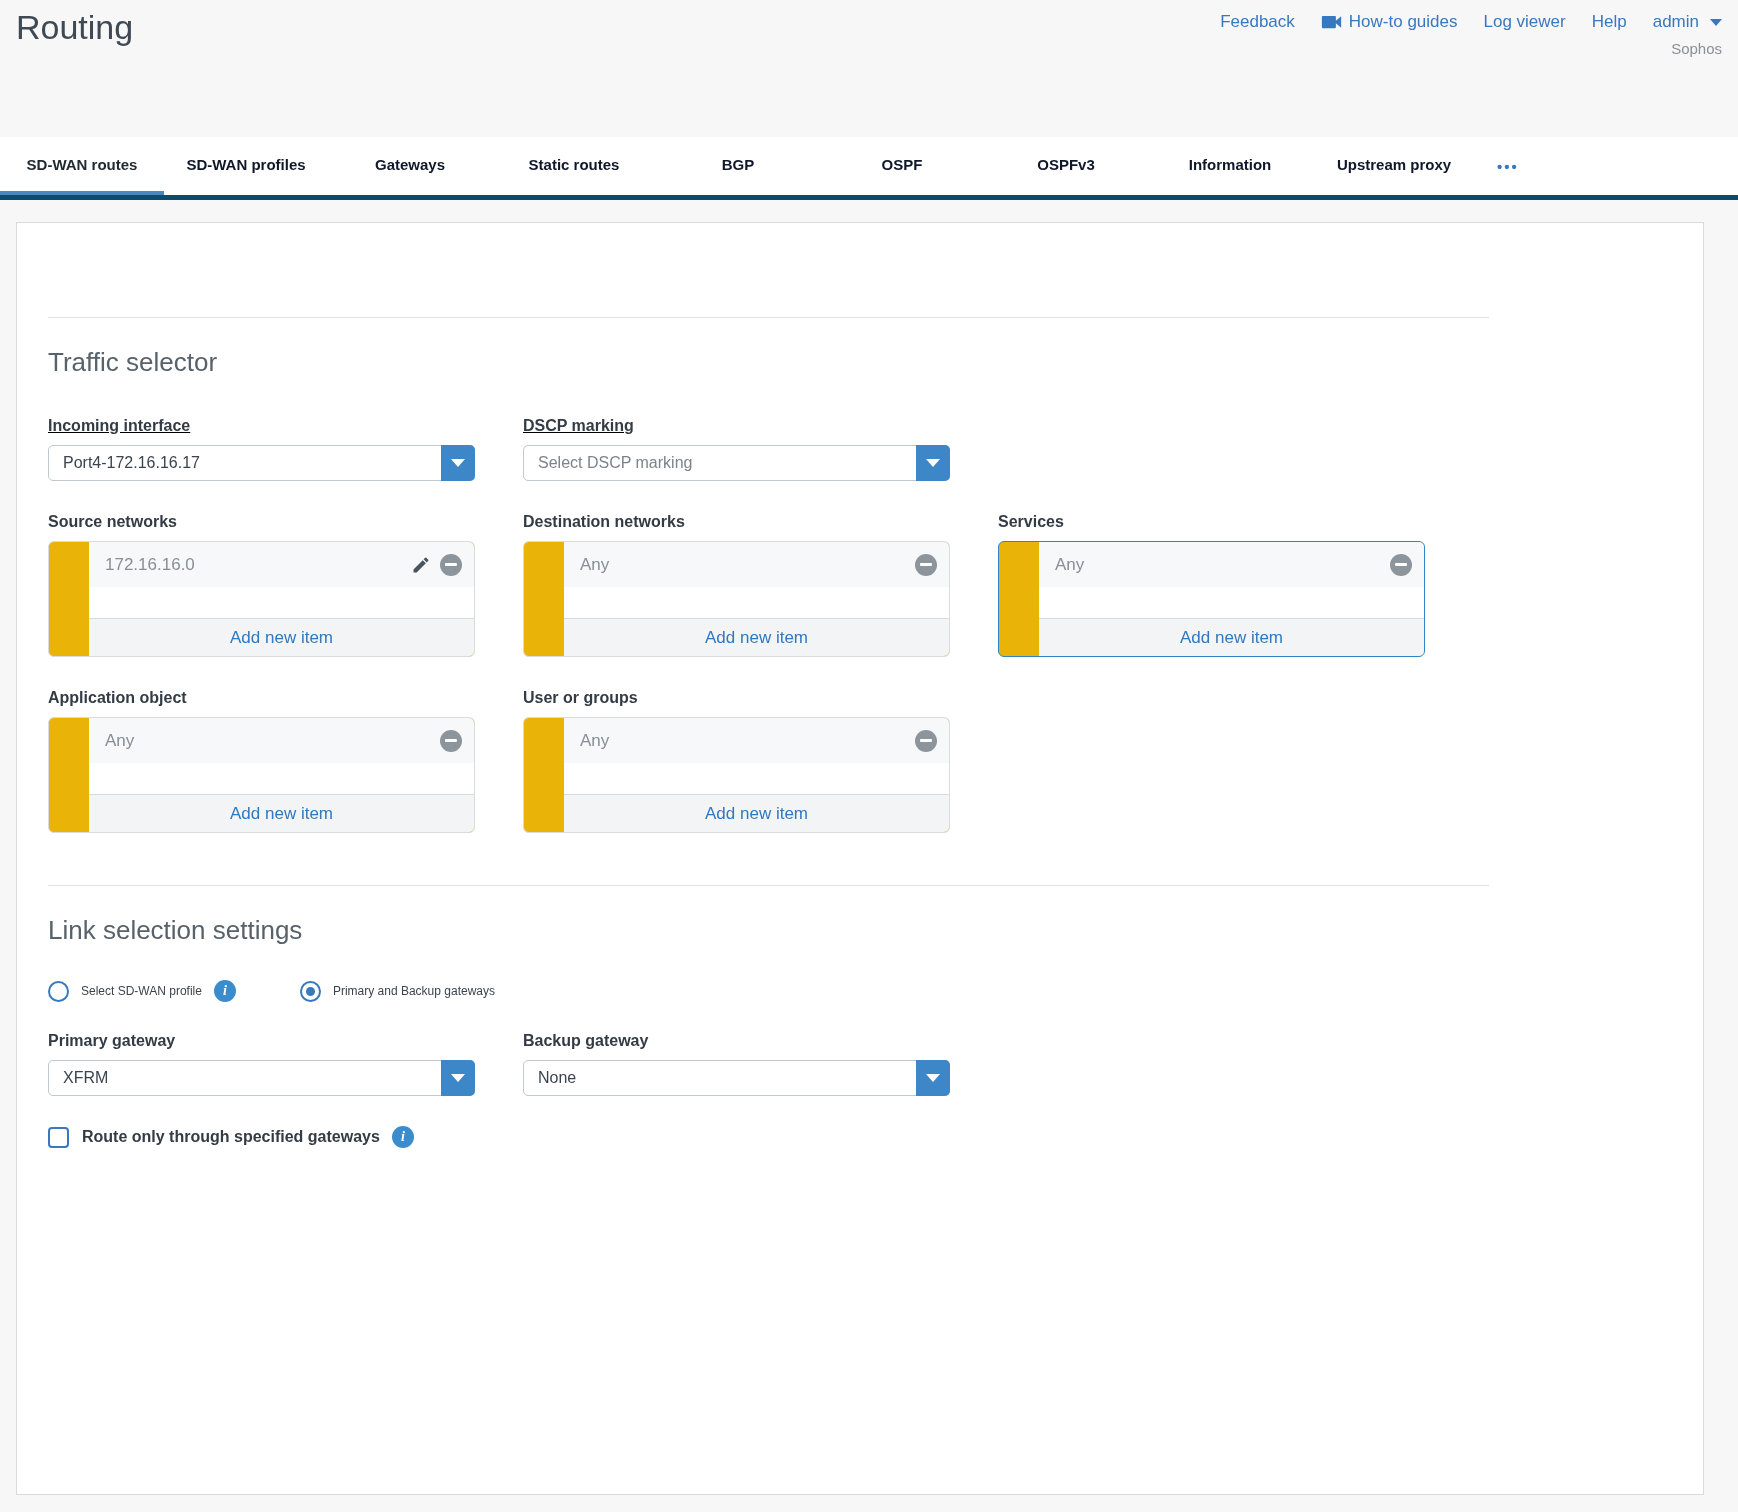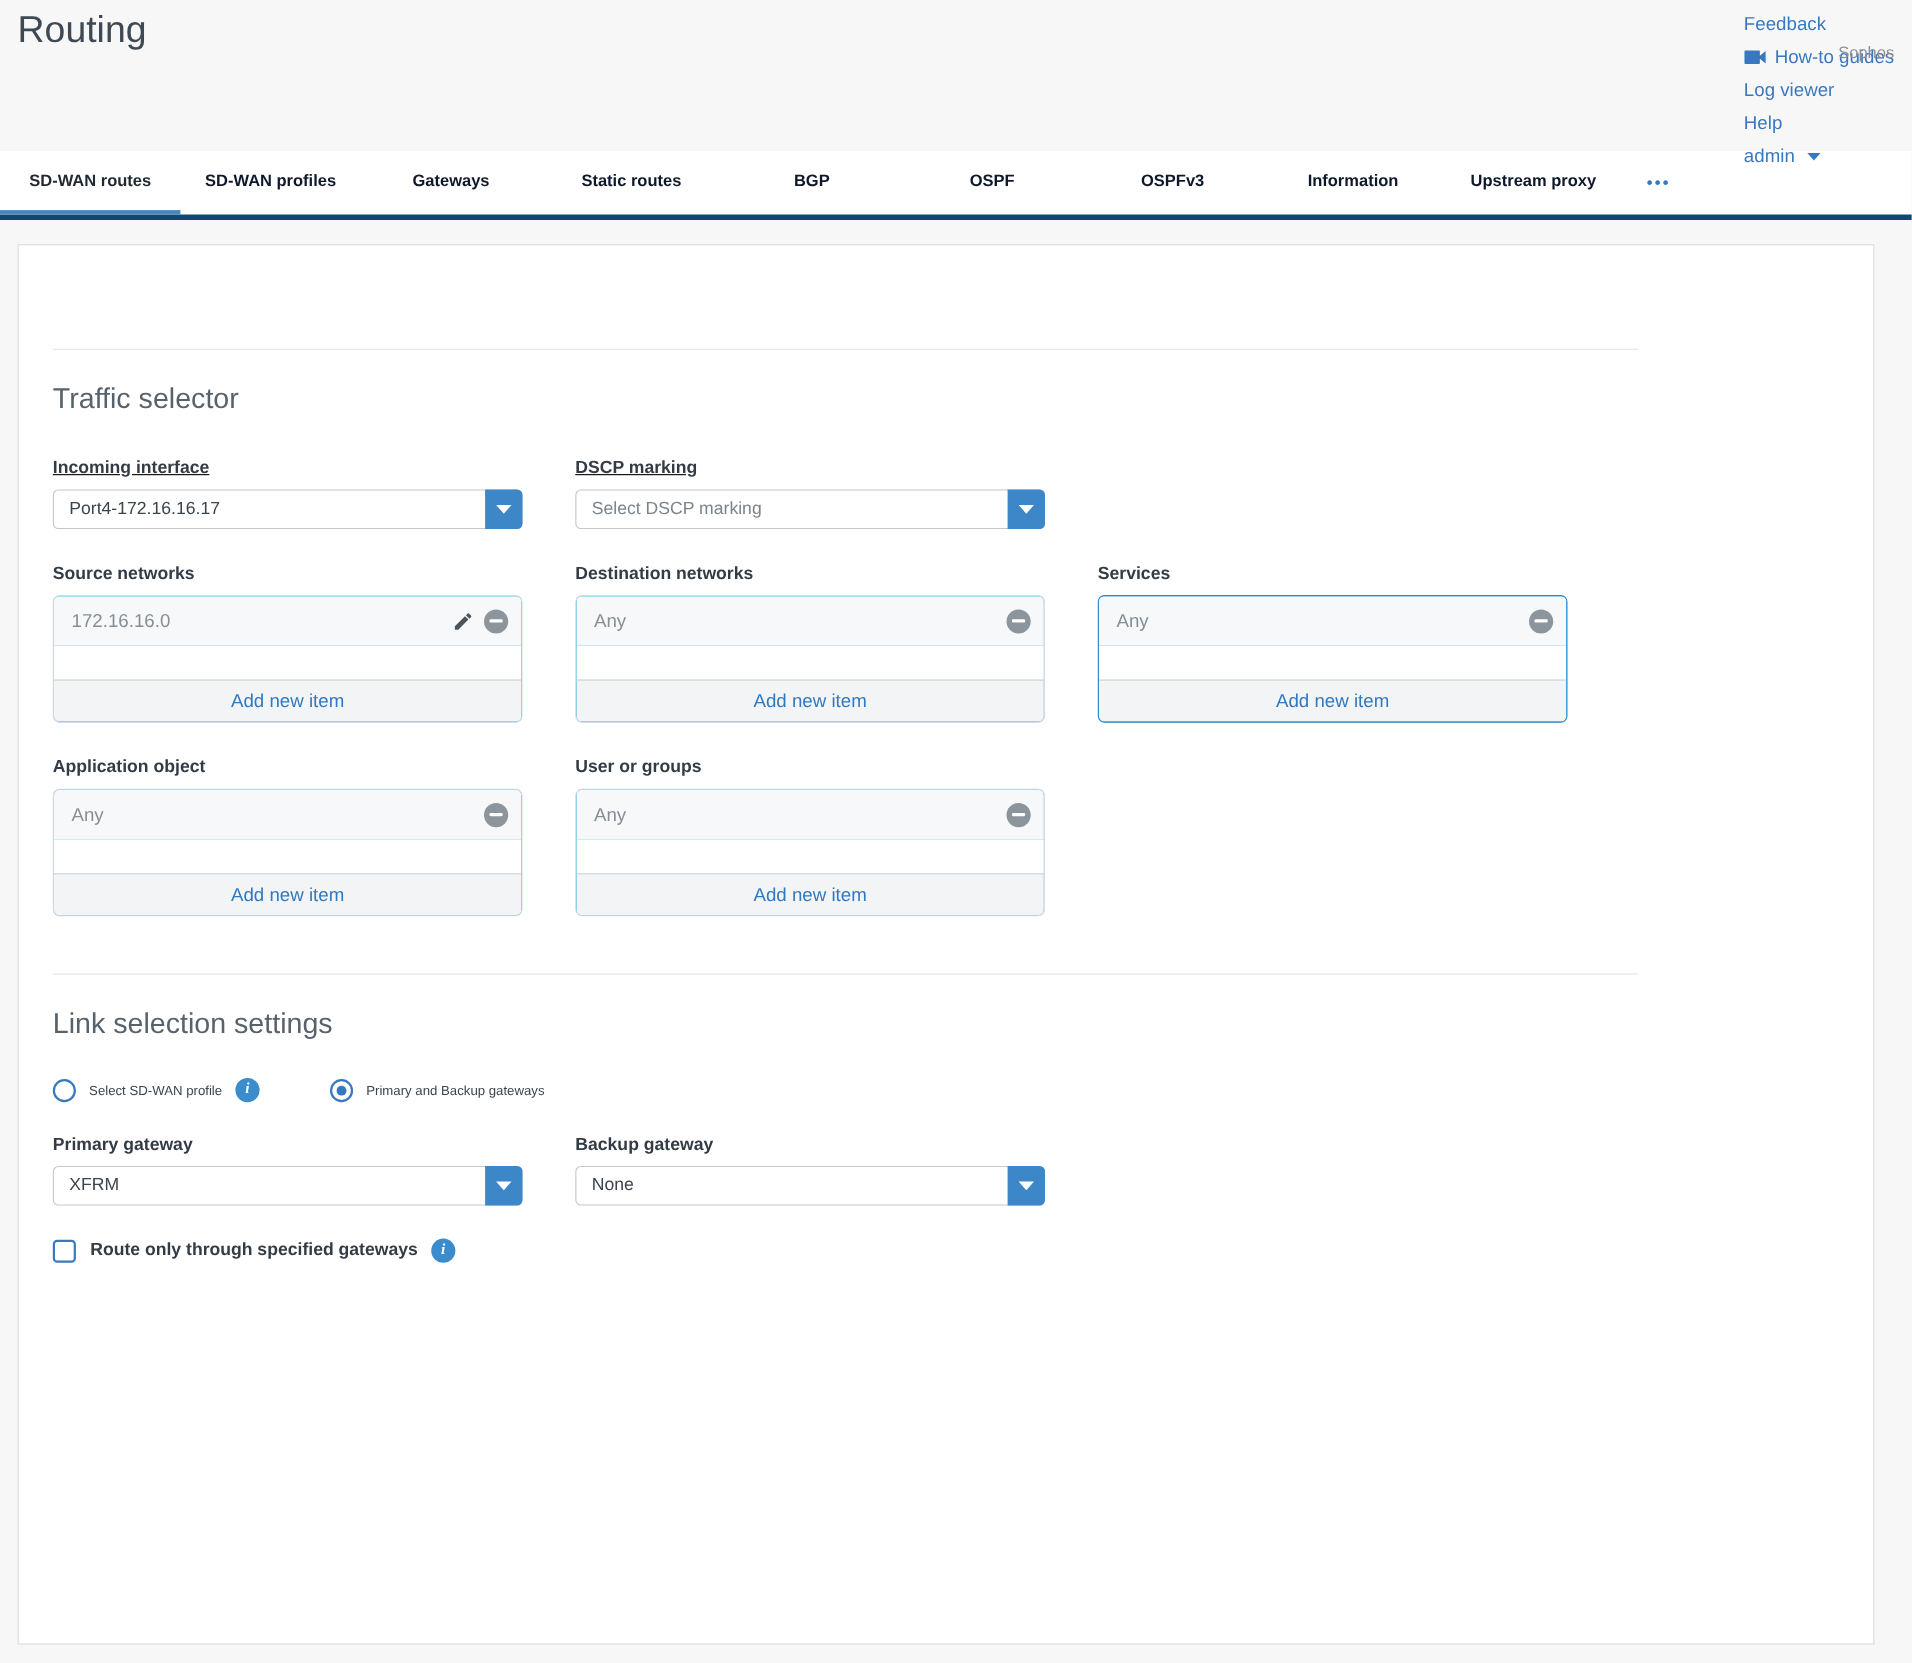--- a/index.html
+++ b/index.html
@@ -1,21 +1,21 @@
 <!DOCTYPE html>
 <html><head>
 <meta charset="utf-8">
 <style>
   * { margin:0; padding:0; box-sizing:border-box; }
   html,body { width:1738px; height:1512px; background:#f7f7f8; font-family:"Liberation Sans", sans-serif; }
 
   
   .page-header { position:relative; height:137px; background:#f7f7f8; }
   .page-title { position:absolute; left:16px; top:8px; font-size:34px; font-weight:400; color:#3f4953; }
-  .header-links { position:absolute; right:16px; top:12px; display:flex; align-items:flex-start; gap:10px;flex-direction:column; }
+  .header-links { position:absolute; right:16px; top:12px; display:flex; align-items:flex-start; gap:26px; }
   .header-link { color:#3878c0; font-size:17px; text-decoration:none; display:flex; align-items:center; gap:7px; cursor:pointer; }
   .brand { position:absolute; right:16px; top:40px; color:#8a9096; font-size:15px; }
   .caret-down { display:inline-block; width:0; height:0; border-left:6px solid transparent; border-right:6px solid transparent; border-top:7px solid #3878c0; margin-left:4px; }
 
   
   .tabbar { display:flex; height:63px; background:#ffffff; border-bottom:5px solid #0c4a6e; align-items:stretch; }
   .tab { width:164px; display:flex; align-items:center; justify-content:center; font-size:15px; font-weight:700; color:#0f172a; cursor:pointer; border-bottom:4px solid transparent; }
   .tab.active { color:#222a31; border-bottom-color:#4a86c0; }
   .tab-more { width:64px; display:flex; align-items:center; justify-content:center; color:#3878c0; font-size:15px; font-weight:700; letter-spacing:2px; cursor:pointer; }
 
@@ -42,21 +42,21 @@
   .label-mt3 { margin-top:30px; }
 
   
   .dropdown { position:relative; width:427px; height:36px; border:1px solid #c3c8cc; border-radius:5px; background:#fff; font-size:16px; color:#3b444d; line-height:34px; padding-left:14px; cursor:pointer; }
   .dropdown .placeholder { color:#7c848b; }
   .dd-btn { position:absolute; top:-1px; right:-1px; width:34px; height:36px; background:#3d87c8; border-radius:0 5px 5px 0; display:flex; align-items:center; justify-content:center; cursor:pointer; }
   .dd-btn .tri { width:0; height:0; border-left:7px solid transparent; border-right:7px solid transparent; border-top:8px solid #ffffff; }
 
   
   .boxes-row { display:flex; gap:48px; margin-top:10px; }
-  .list-box { width:427px; height:116px; border:1px solid #d9dcde; border-radius:6px; background:#0ea5e9; display:flex; flex-direction:column; overflow:hidden; }
+  .list-box { width:427px; height:116px; border:1px solid #d9dcde; border-radius:6px; background:#eab308; display:flex; flex-direction:column; overflow:hidden;padding-left:40px; }
   .list-box.focused { border:1.5px solid #2e86c6; }
   .lb-item { height:45px; background:#f7f8f9; display:flex; align-items:center; padding:0 12px 0 16px; }
   .lb-item-text { font-size:17px; color:#878f96; flex:1; }
   .lb-fill { flex:1; background:#fff; }
   .lb-footer { height:38px; background:#f2f4f5; border-top:1px solid #d9dcde; display:flex; align-items:center; justify-content:center; font-size:17px; color:#3079c0; cursor:pointer; }
 
   .minus-icon { position:relative; width:22px; height:22px; border-radius:50%; background:#8d959c; flex:none; cursor:pointer; }
   .minus-icon::after { content:""; position:absolute; left:5px; top:9.5px; width:12px; height:3px; background:#fff; border-radius:1px; }
   .edit-icon { width:22px; height:22px; margin-right:8px; cursor:pointer; flex:none; display:flex; align-items:center; justify-content:center; }
 

